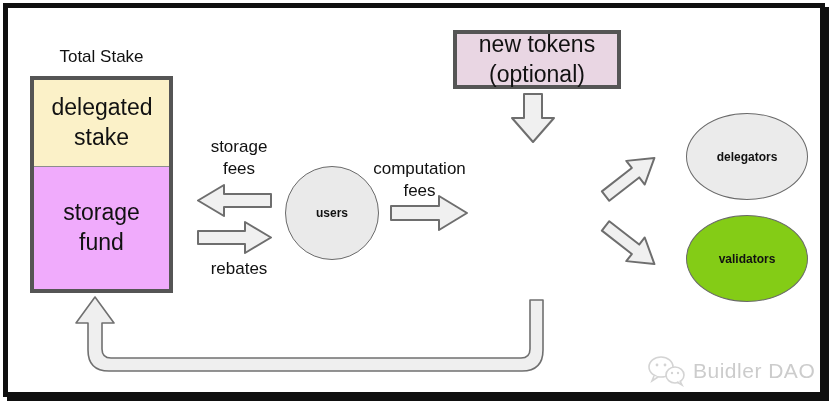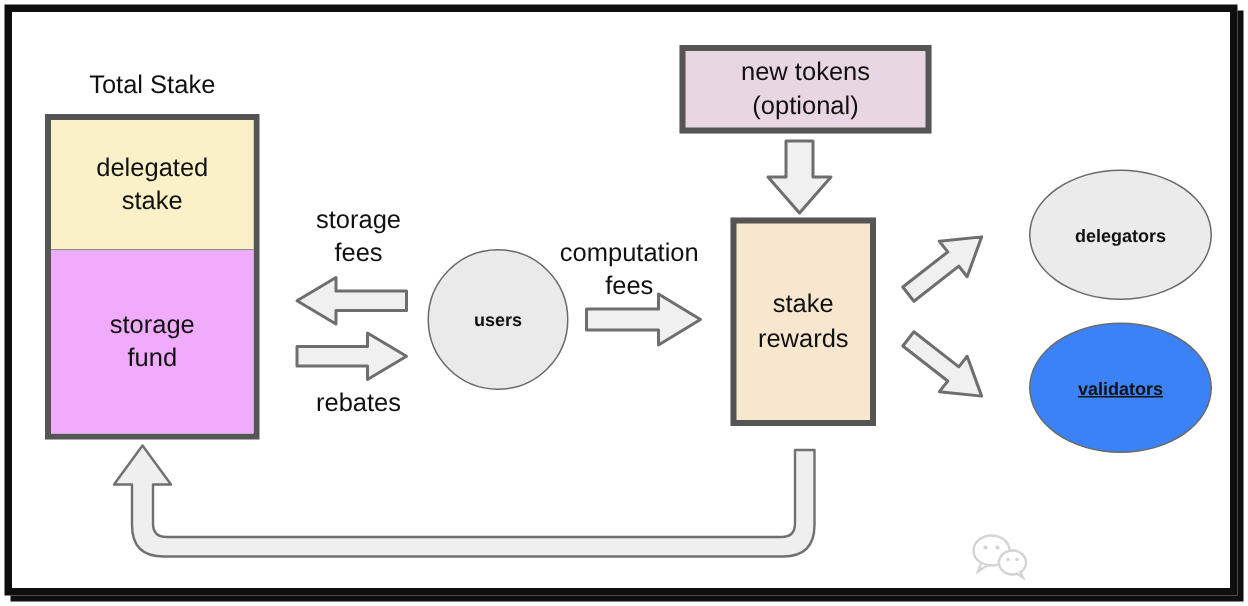--- a/index.html
+++ b/index.html
@@ -10,21 +10,21 @@
     color:#111;
   }
   .frame {
     position:absolute; left:3px; top:3px; width:812px; height:384px;
     border:5px solid #0f0f0f; background:#ffffff;
     box-shadow:4px 4px 0 #0f0f0f;
   }
   .abs { position:absolute; }
   .center-text { display:flex; align-items:center; justify-content:center; text-align:center; }
   .lbl { font-size:17px; line-height:1.3; text-align:center; }
-  .node-label { font-size:17px; line-height:1.3; }
+  .node-label { font-size:23px; line-height:1.3; }
   .bold { font-weight:bold; font-size:12px; }
 
   .stake-box {
     left:30px; top:76px; width:143px; height:217px;
     border:4px solid #555555; box-sizing:border-box;
     display:flex; flex-direction:column;
   }
   .stake-box .seg { display:flex; align-items:center; justify-content:center; text-align:center; }
   .seg-top { height:86px; border-bottom:1px solid #8d8d8d; }
   .seg-bottom { flex:1; }
@@ -97,37 +97,34 @@
   </svg>
 
   <div class="abs rect-node center-text new-tokens" style="background: rgb(233, 214, 227);">
     <div class="node-label" style="width:120px;">new tokens (optional)</div>
   </div>
 
   <svg class="abs arrow-svg" style="left:509px; top:92px;" width="48" height="52" viewBox="0 0 48 52">
     <polygon points="15,2 33,2 33,26 45,26 24,50 3,26 15,26"></polygon>
   </svg>
 
-  <div class="abs rect-node center-text stake-rewards" style="background: rgb(248, 231, 207);">
-    <div class="node-label" style="width:85px;">stake rewards</div>
-  </div>
 
   <svg class="abs arrow-svg" style="left:597px; top:160px; transform:rotate(-38deg);" width="66" height="34" viewBox="0 0 66 34">
     <polygon points="2,11 40,11 40,2 64,17 40,32 40,23 2,23"></polygon>
   </svg>
 
   <svg class="abs arrow-svg" style="left:597px; top:228px; transform:rotate(38deg);" width="66" height="34" viewBox="0 0 66 34">
     <polygon points="2,11 40,11 40,2 64,17 40,32 40,23 2,23"></polygon>
   </svg>
 
   <div class="abs ellipse center-text" style="left: 686px; top: 113px; background: rgb(235, 235, 235);">
     <span class="bold">delegators</span>
   </div>
 
-  <div class="abs ellipse center-text" style="left: 686px; top: 215px; background: #3b82f6; text-decoration: underline;">
+  <div class="abs ellipse center-text" style="left: 686px; top: 215px; background: #84cc16;">
     <span class="bold">validators</span>
   </div>
 
   <svg class="abs pipe-svg" style="left:60px; top:290px;" width="490" height="90" viewBox="0 0 490 90">
     <path d="M35 7 L54 33 L42 33 L42 59 Q42 68 51 68 L461 68 Q470 68 470 59 L470 10 L483 10 L483 60 Q483 81 462 81 L49 81 Q28 81 28 60 L28 33 L16 33 Z"></path>
   </svg>
 
   <div class="abs watermark">
     <span class="wm-icon">
       <svg width="40" height="32" viewBox="0 0 40 32">
@@ -138,14 +135,15 @@
           <path d="M34 26 L36 30 L31 27" fill="#ffffff" stroke="#d4d4d4"></path>
         </g>
         <g fill="#d4d4d4">
           <circle cx="11" cy="10" r="1.4"></circle>
             <circle cx="19" cy="10" r="1.4"></circle>
           <circle cx="26" cy="18" r="1.2"></circle>
             <circle cx="32" cy="18" r="1.2"></circle>
         </g>
       </svg>
     </span>
+    <span>Buidler DAO</span>
   </div>
 </div>
 
 </body></html>

